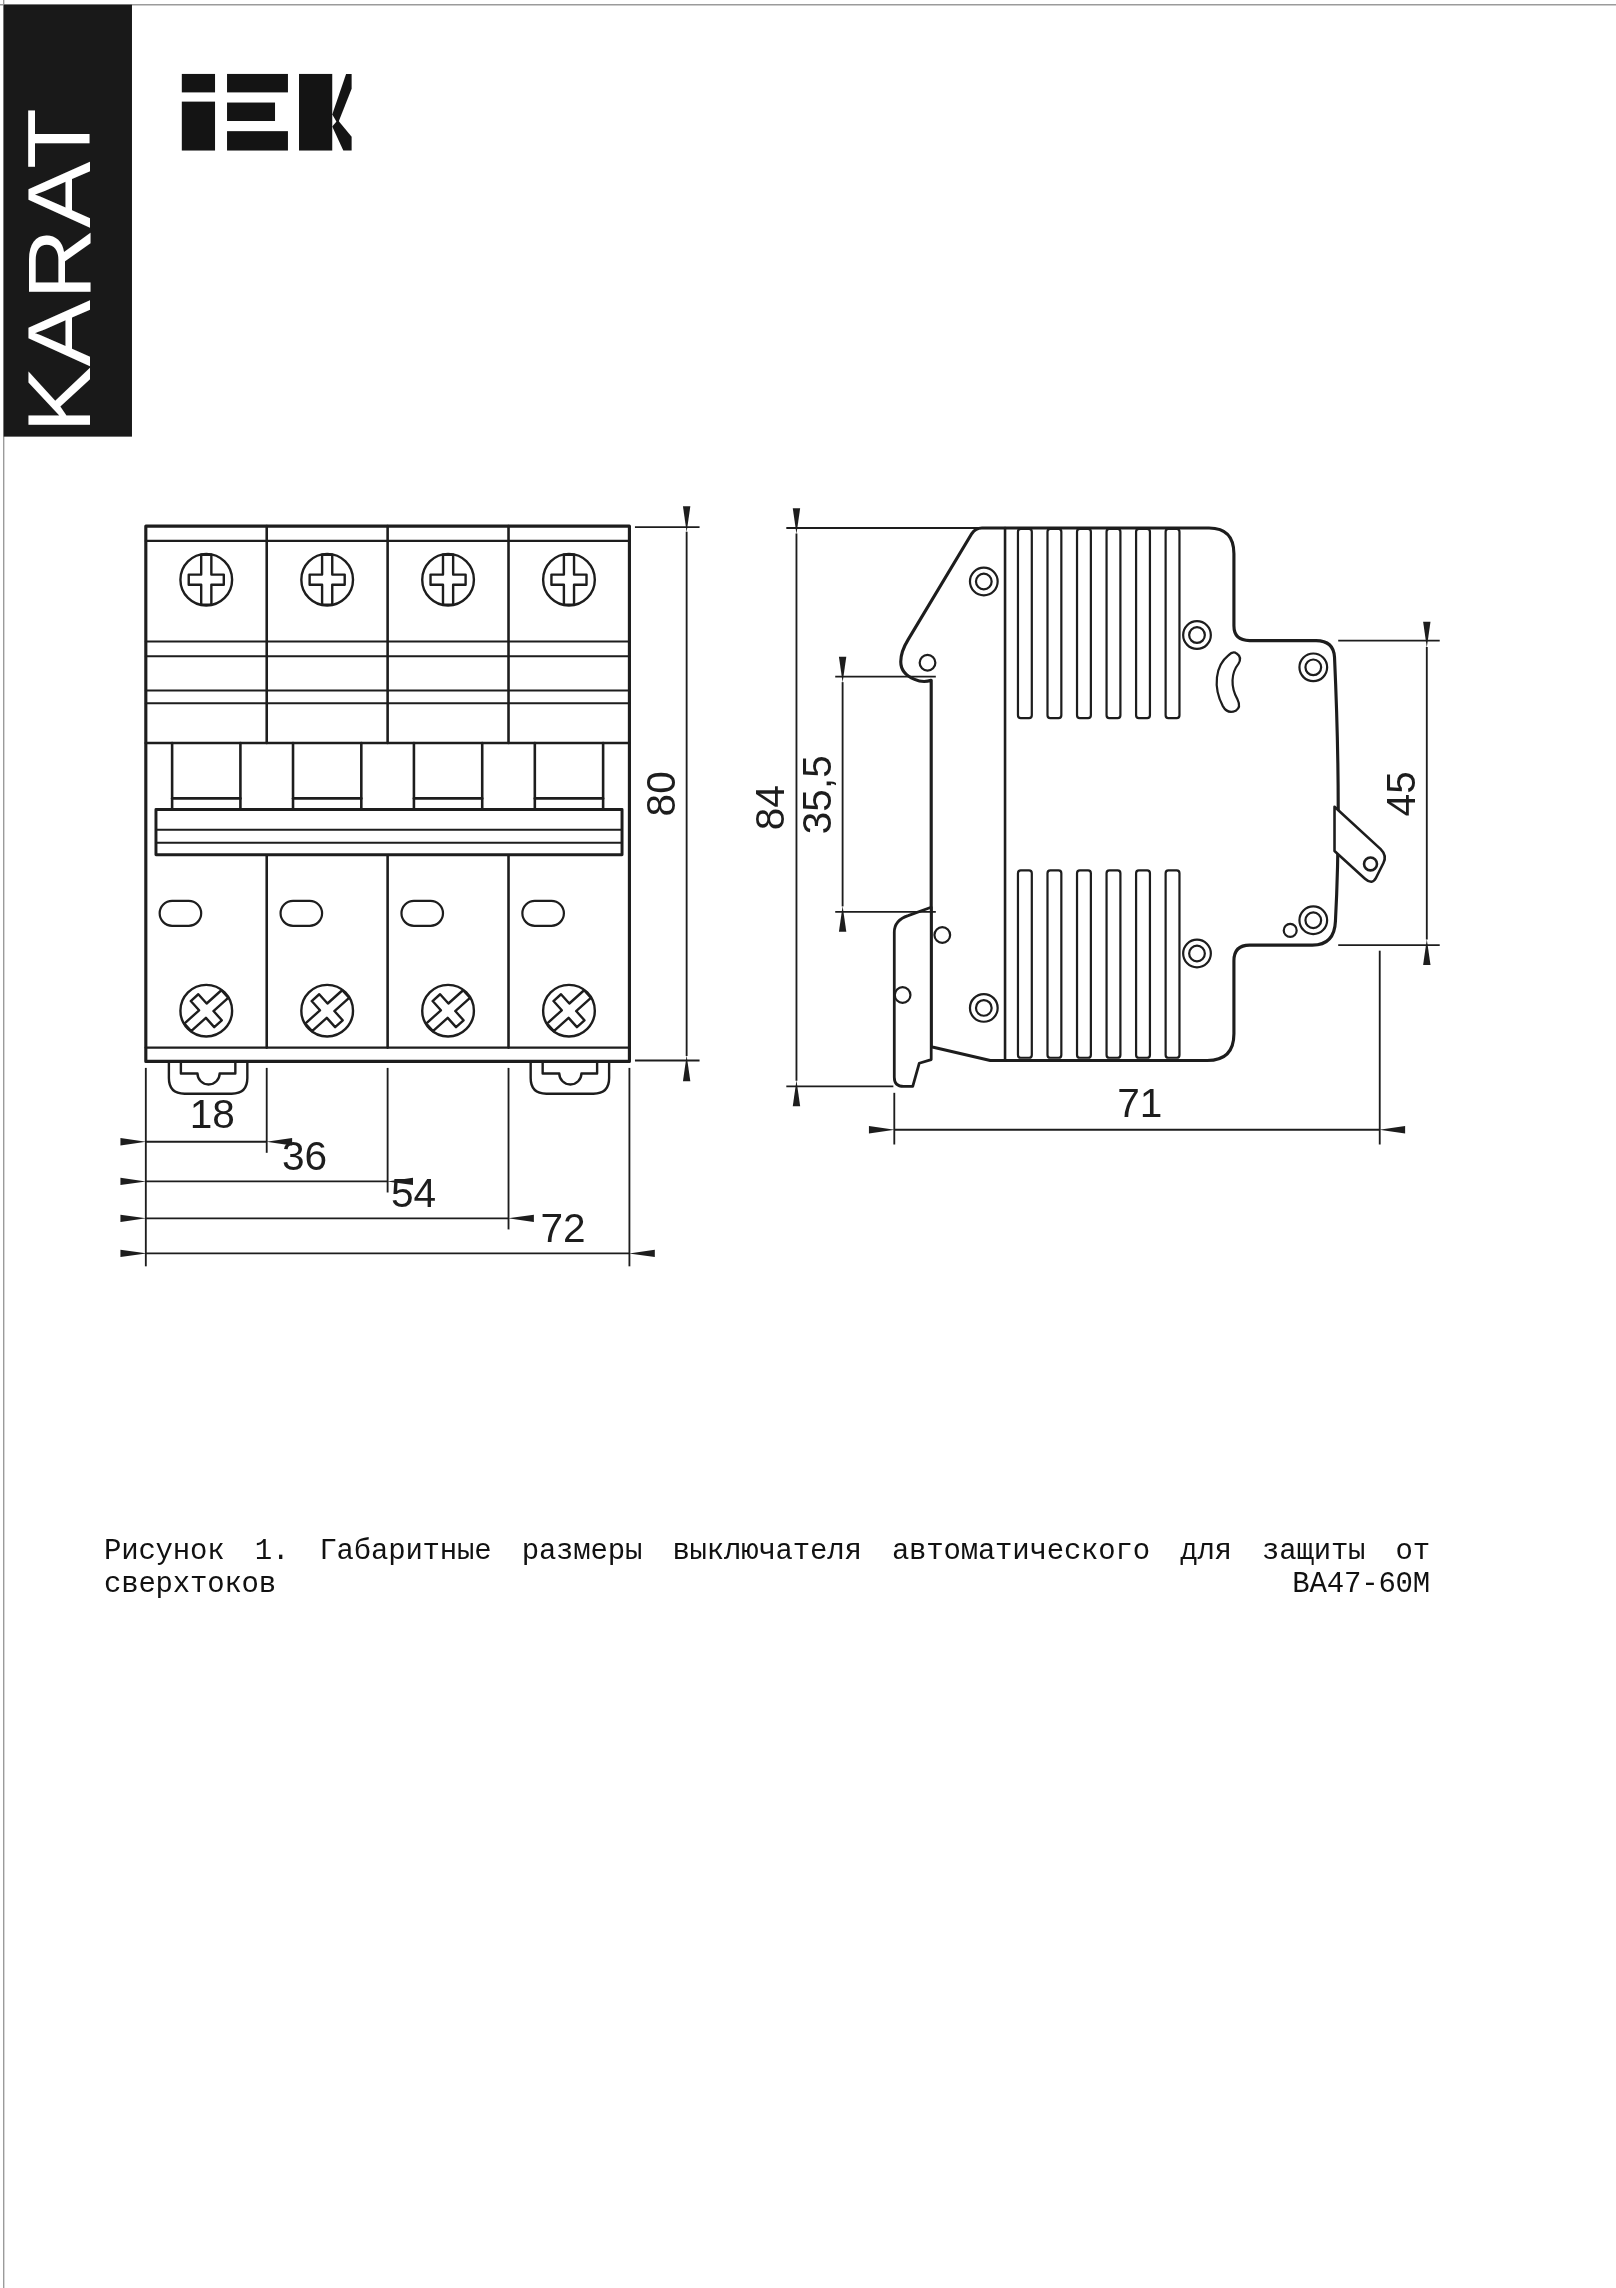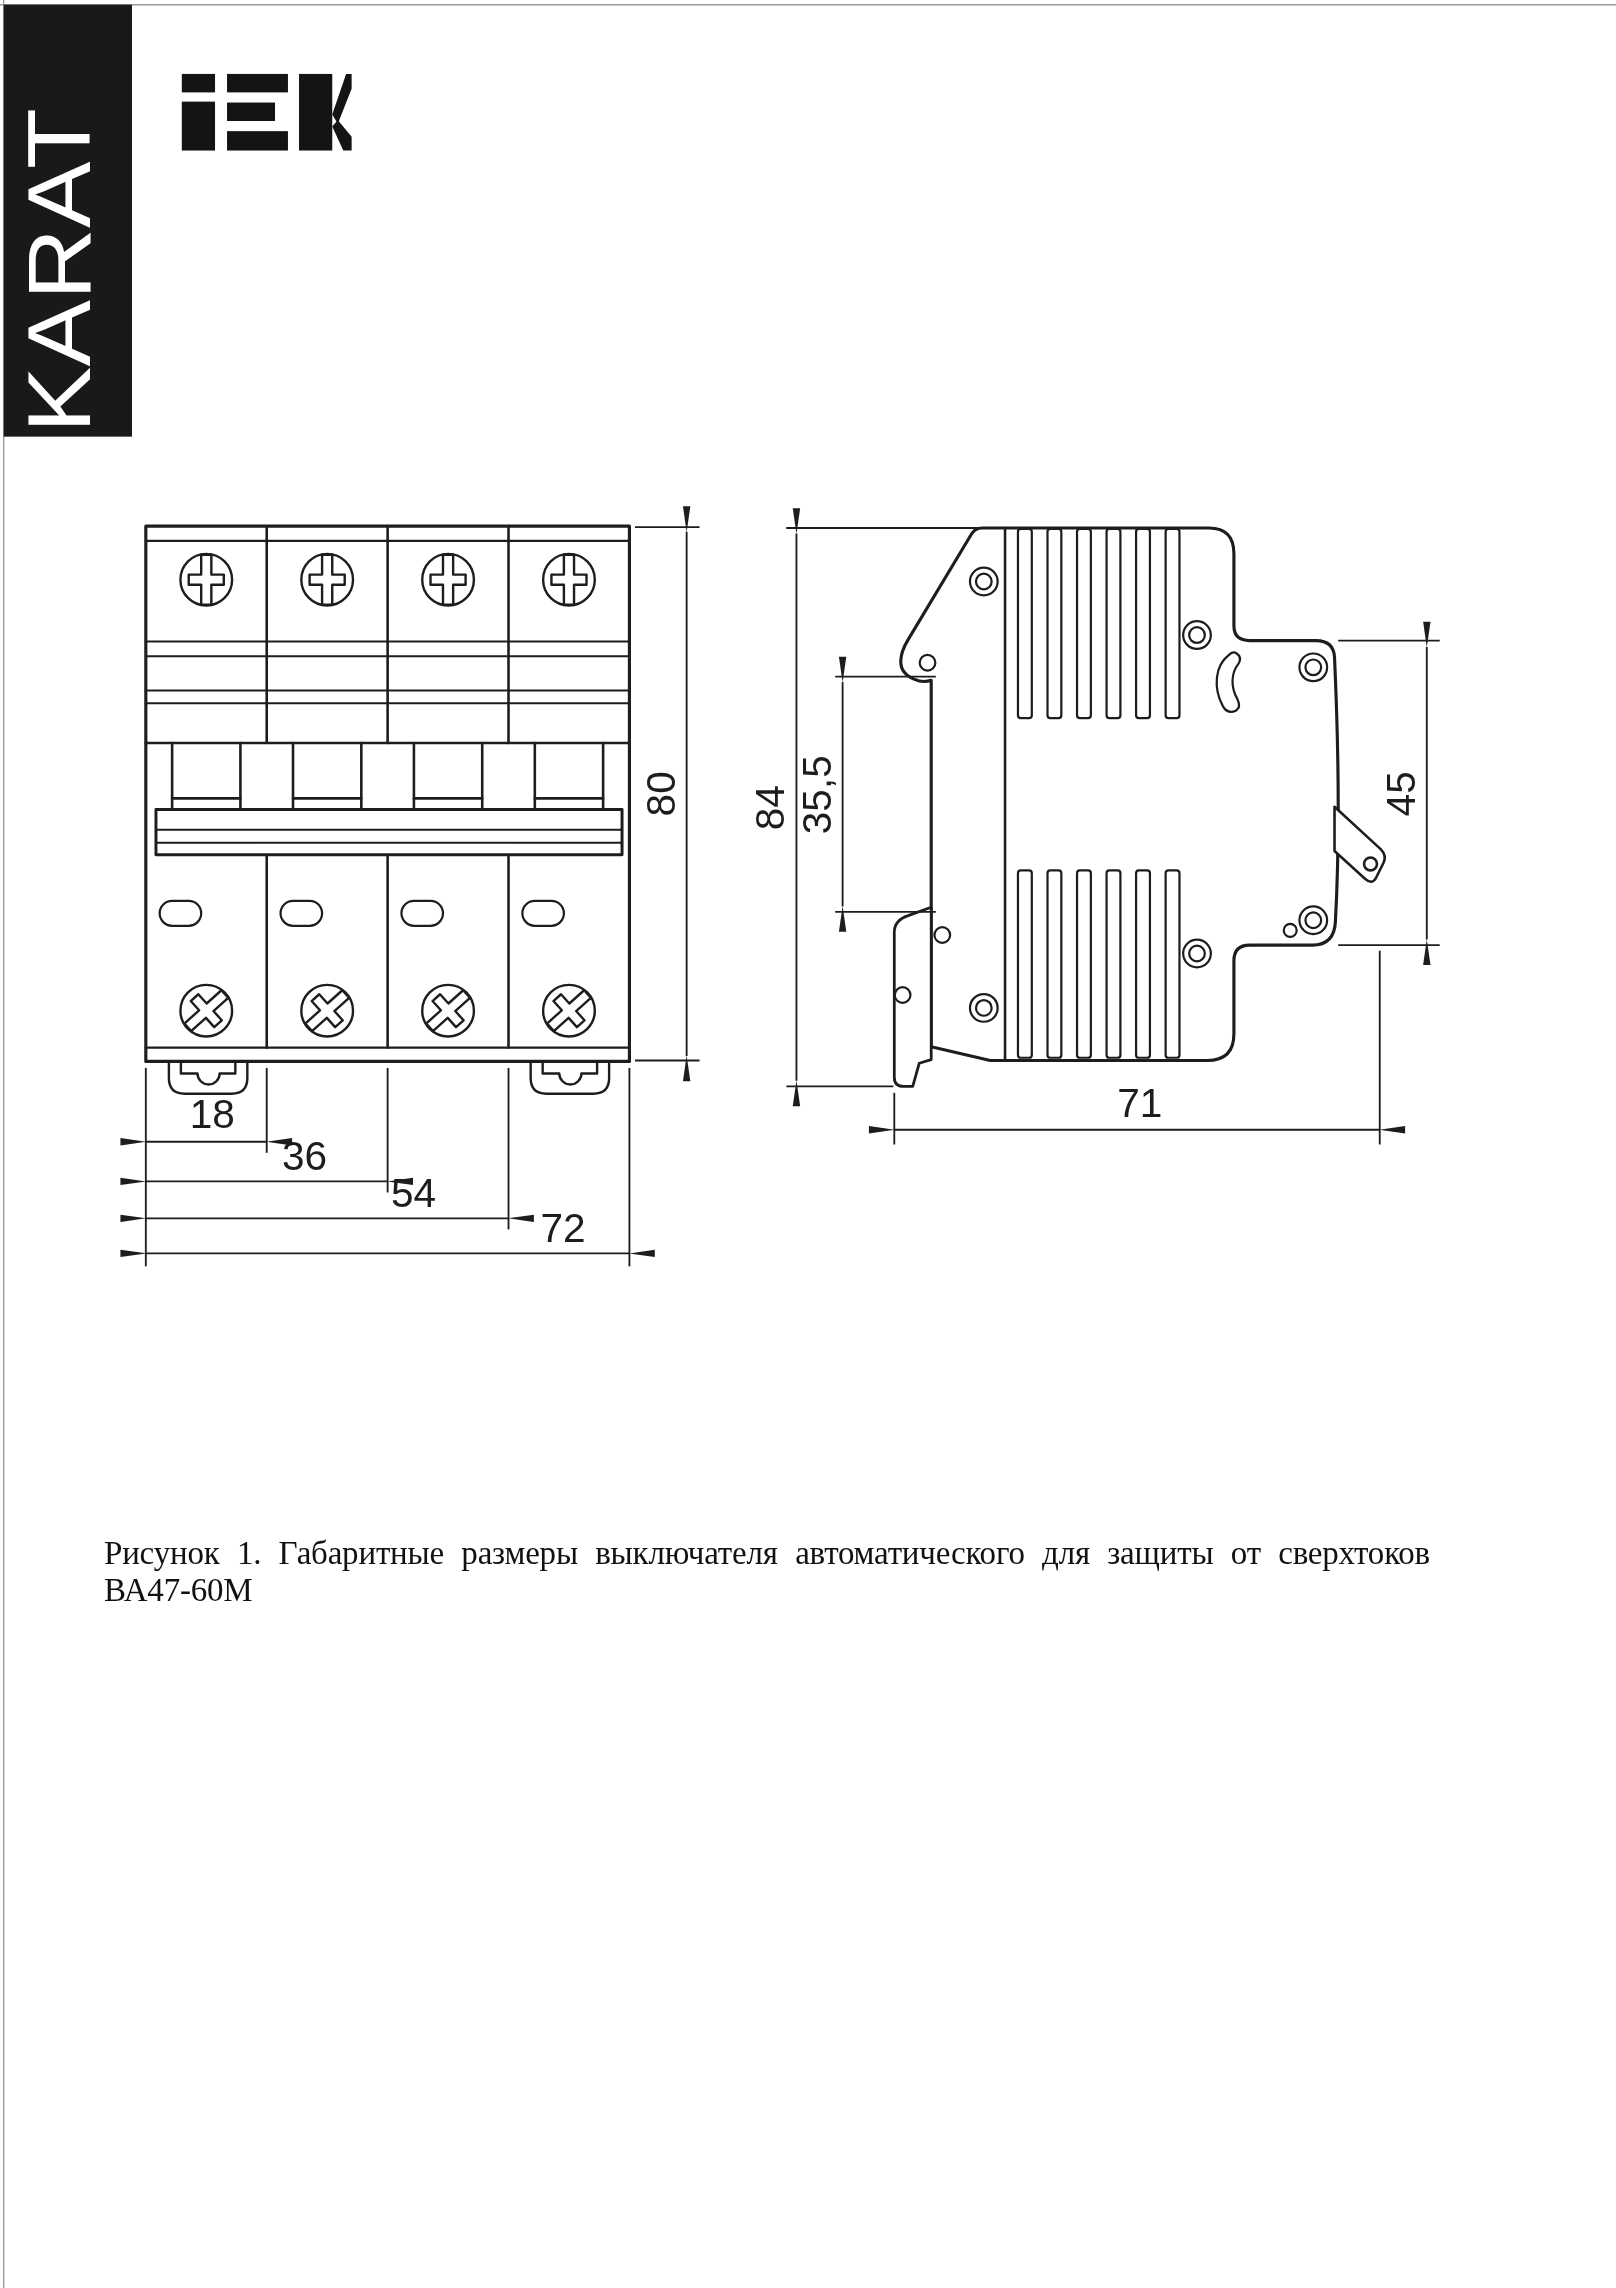--- a/index.html
+++ b/index.html
@@ -7,22 +7,22 @@
     position:relative;
     width:1616px;height:2289px;
     background:#ffffff;
     overflow:hidden;
     font-family:"Liberation Sans", sans-serif;
   }
   svg{position:absolute;left:0;top:0;}
   .caption{
     position:absolute;
     left:104px;top:1535px;width:1326px;
-    font-family:Liberation Serif, serif;
-    font-size:33px;
+    font-family:Liberation Mono, monospace;
+    font-size:29px;
     letter-spacing:-0.2px;
     color:#111111;
     text-align:justify;
     text-align-last:justify;
     white-space:normal;
   }
   .dimtext{
     font-family:"Liberation Sans", sans-serif;
     font-size:44px;
     fill:#1d1d1d;

